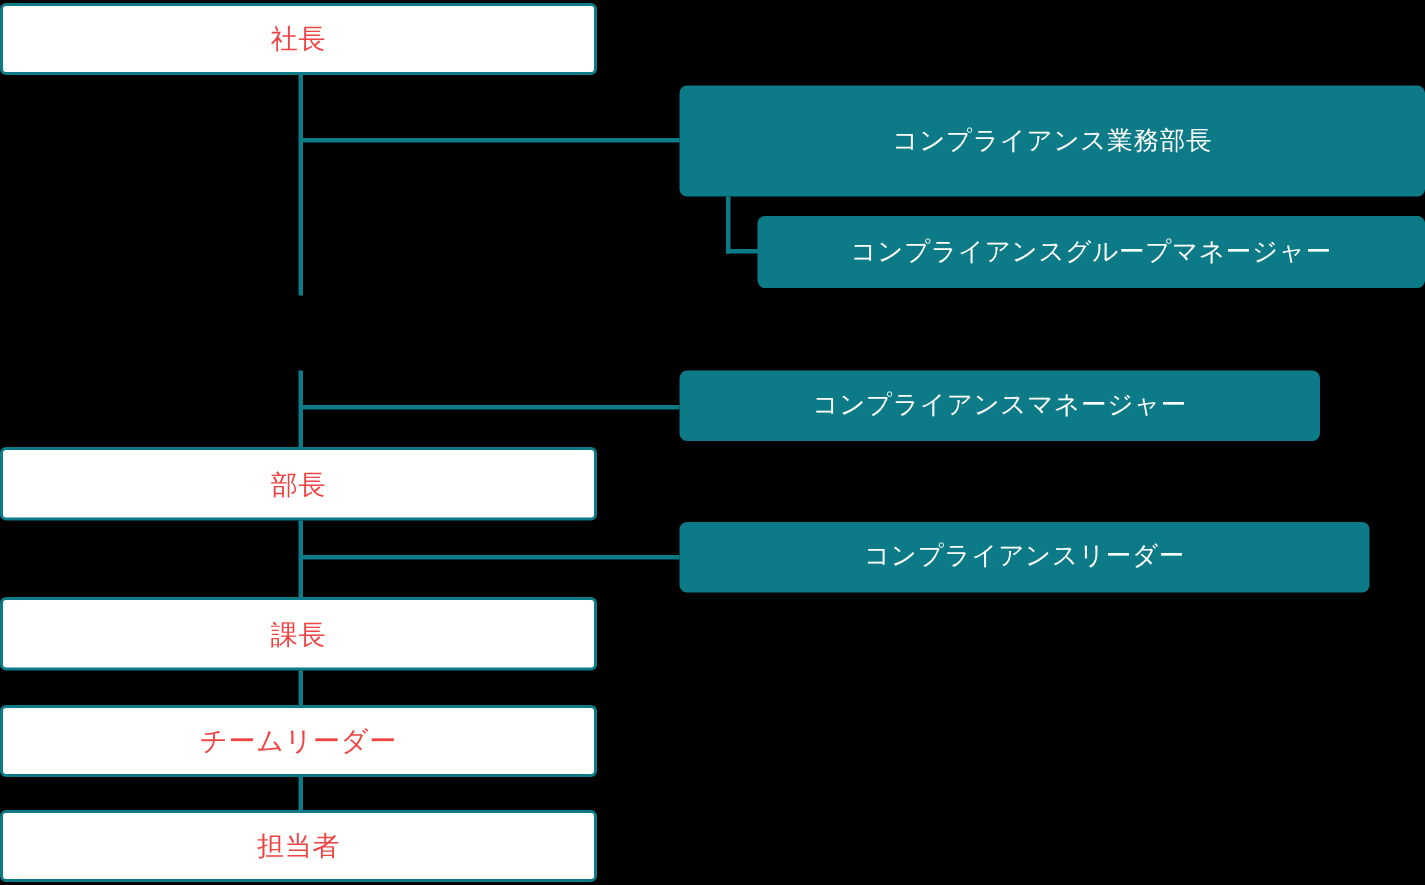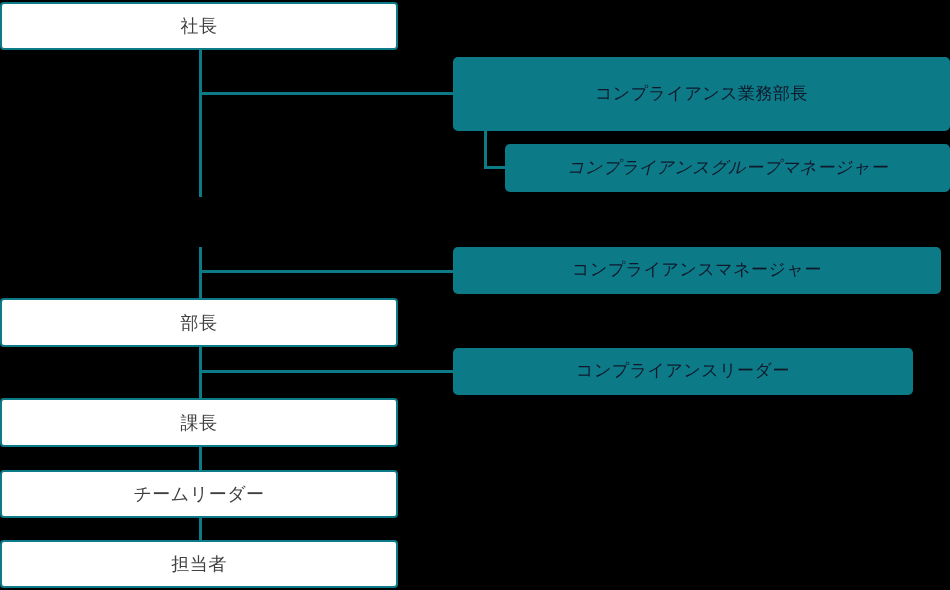--- a/index.html
+++ b/index.html
@@ -25,37 +25,37 @@
     left: 0;
     width: 398px;
     height: 48px;
     box-sizing: border-box;
     background: #ffffff;
     border: 2px solid #0d7a87;
     border-radius: 4px;
     display: flex;
     align-items: center;
     justify-content: center;
-    color: #404040;
+    color: #ef4444;
     font-size: 18px;
     font-weight: 500;
     letter-spacing: 0.5px;
     white-space: nowrap;
   }
   
   .tbox {
     position: absolute;
     box-sizing: border-box;
     background: #0d7a87;
     border-radius: 5px;
     display: flex;
     flex-direction: column;
     align-items: center;
     justify-content: center;
-    color: #0f172a;
+    color: #ffffff;
     font-size: 17px;
     font-weight: 500;
     letter-spacing: 0.5px;
     text-align: center;
     line-height: 1.55;
     white-space: nowrap;
   }
   .line {
     position: absolute;
     background: #0d7a87;
@@ -64,22 +64,22 @@
   
   #b-president    { top: 2px;   height: 48px; }
   #b-hqdirectors  { top: 197px; height: 50px; }
   #b-deptmanager  { top: 298px; height: 49px; }
   #b-sectionchief { top: 398px; height: 49px; }
   #b-teamleader   { top: 470px; height: 48px; justify-content: center; }
   #b-staff        { top: 540px; height: 48px; }
 
   
   #b-compdirector { left: 453px; top: 57px;  width: 497px; height: 74px; }
-  #b-compgroupmgr { left: 505px; top: 144px; width: 445px; height: 48px; font-style: italic; }
-  #b-compmanager  { left: 453px; top: 247px; width: 488px; height: 47px; }
+  #b-compgroupmgr { left: 505px; top: 144px; width: 445px; height: 48px; }
+  #b-compmanager  { left: 453px; top: 247px; width: 427px; height: 47px; }
   #b-compleader   { left: 453px; top: 348px; width: 460px; height: 47px; }
 
   
   #ln-trunk-1 { left: 199px; top: 50px;  width: 3px;  height: 147px; }
   #ln-trunk-2 { left: 199px; top: 247px; width: 3px;  height: 51px; }
   #ln-trunk-3 { left: 199px; top: 347px; width: 3px;  height: 51px; }
   #ln-trunk-4 { left: 199px; top: 447px; width: 3px;  height: 23px; }
   #ln-trunk-5 { left: 199px; top: 518px; width: 3px;  height: 22px; }
   #ln-branch-1 { left: 200px; top: 92px;  width: 253px; height: 3px; }
   #ln-branch-2 { left: 200px; top: 270px; width: 253px; height: 3px; }

